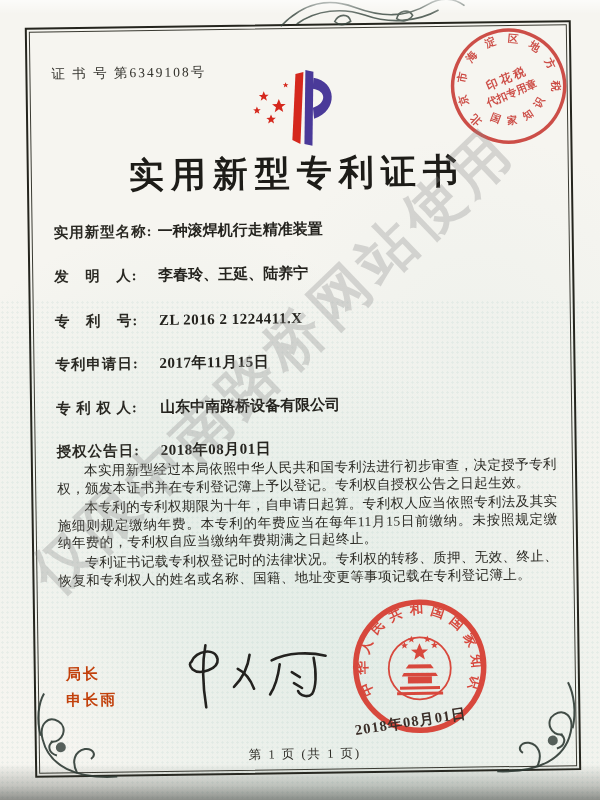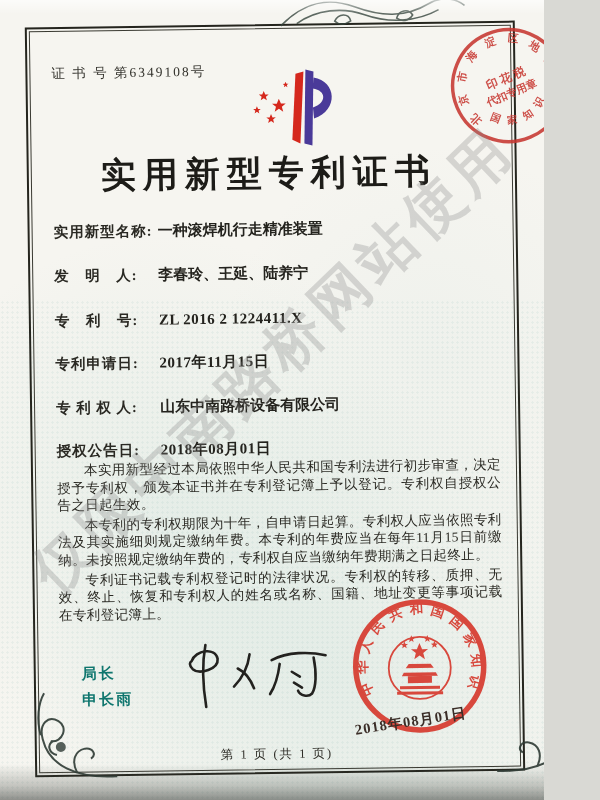--- a/index.html
+++ b/index.html
@@ -1,16 +1,16 @@
 <!DOCTYPE html>
 <html><head>
 <meta charset="utf-8">
 <style>
   html,body{margin:0;padding:0;background:#d9d9d4;}
-  #photo{position:relative;width:544px;height:800px;overflow:hidden;
+  #photo{position:relative;width:600px;height:800px;overflow:hidden;
     background:#f6f5f0;font-family:"Liberation Serif",serif;color:#22211d;}
   #paper-texture{position:absolute;inset:0;pointer-events:none;
     background:
       radial-gradient(circle at 30% 62%, rgba(150,200,190,.14), transparent 42%),
       radial-gradient(circle at 62% 85%, rgba(140,195,185,.16), transparent 40%),
       radial-gradient(circle at 80% 45%, rgba(150,195,190,.08), transparent 35%);}
   #paper-dots{position:absolute;left:0;right:0;top:300px;bottom:0;pointer-events:none;opacity:.5;
     background-image:radial-gradient(rgba(110,170,165,.18) 1px, transparent 1.3px);
     background-size:5px 5px;}
   #sheet{position:absolute;inset:0;transform:rotate(-0.8deg);}
@@ -22,21 +22,21 @@
   #title{left:0;right:0;top:150px;text-align:center;font-size:35px;font-weight:700;
     letter-spacing:7px;color:#1d1c18;}
   .field-row{left:56px;display:flex;align-items:baseline;}
   .field-label{font-size:14.5px;font-weight:700;letter-spacing:1px;width:100px;flex:none;color:#2a2923;}
   .field-value{font-size:15px;margin-left:4px;white-space:nowrap;color:#24231e;}
   .v-sans{font-family:"Liberation Sans",sans-serif;font-weight:700;}
   .v-serif{font-weight:600;letter-spacing:.5px;}
   #body-text{left:56px;right:44px;top:459px;font-size:13.5px;line-height:17.6px;
     text-align:justify;color:#2b2a24;}
   #body-text p{margin:0 0 2px 0;text-indent:2em;letter-spacing:.4px;}
-  #director{left:78px;top:658px;font-size:15px;font-weight:700;letter-spacing:2px;line-height:26px;color:#0f766e;}
+  #director{left:62px;top:658px;font-size:15px;font-weight:700;letter-spacing:2px;line-height:26px;color:#c2410c;}
   #footer{left:0;right:0;top:746px;text-align:center;font-size:12.5px;letter-spacing:2px;color:#2e2d27;}
   #watermark{left:40px;top:540px;transform:rotate(-43deg);transform-origin:0 50%;
     font-size:58px;font-weight:700;letter-spacing:6px;white-space:nowrap;
     color:rgba(135,135,135,.30);pointer-events:none;}
   #seal-date{left:350px;top:714px;transform:rotate(-8deg);font-size:14.5px;font-weight:700;
     letter-spacing:1px;color:#3b2e28;}
   #tax-stamp{left:452px;top:28px;transform:rotate(-22deg);}
   #photo-shadow{position:absolute;left:0;right:0;bottom:0;height:36px;pointer-events:none;
     background:linear-gradient(180deg, rgba(0,0,0,0), rgba(60,64,58,.28) 62%, rgba(40,44,40,.5));}
   #edge-top{position:absolute;left:0;right:0;top:0;height:14px;pointer-events:none;

